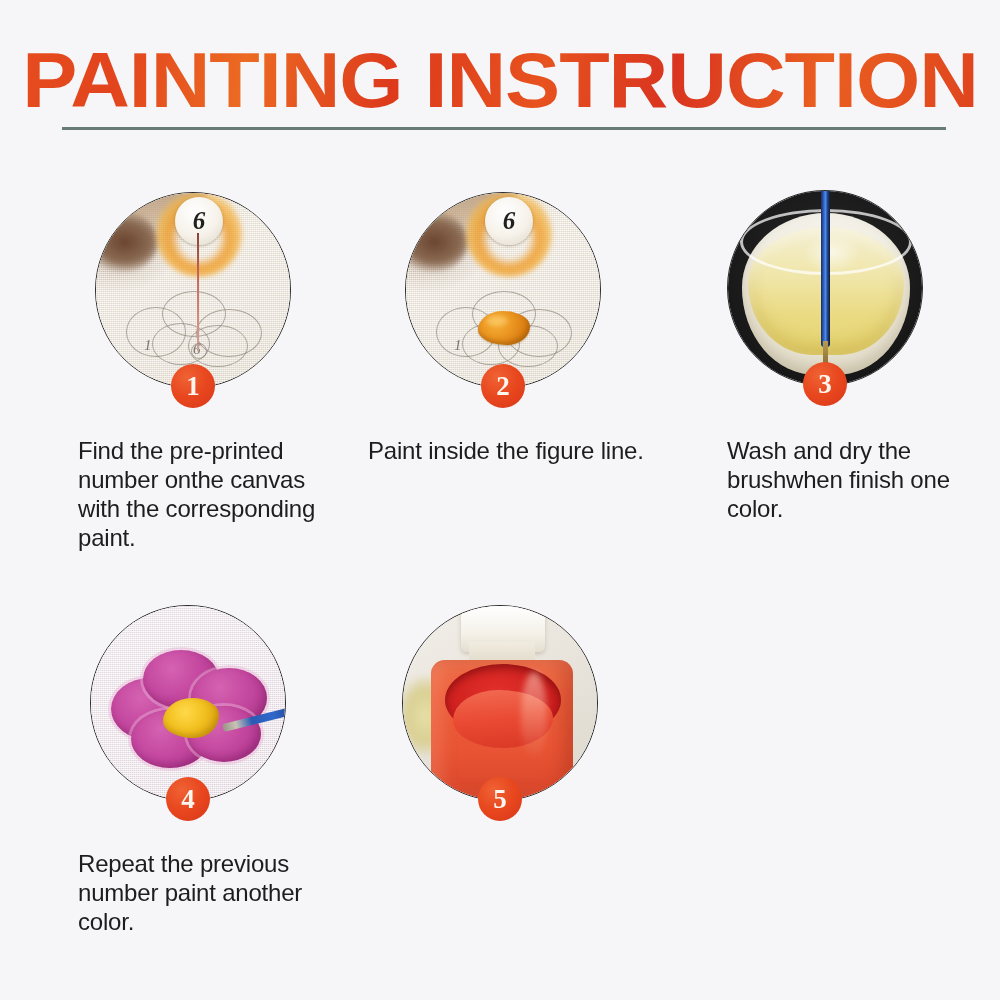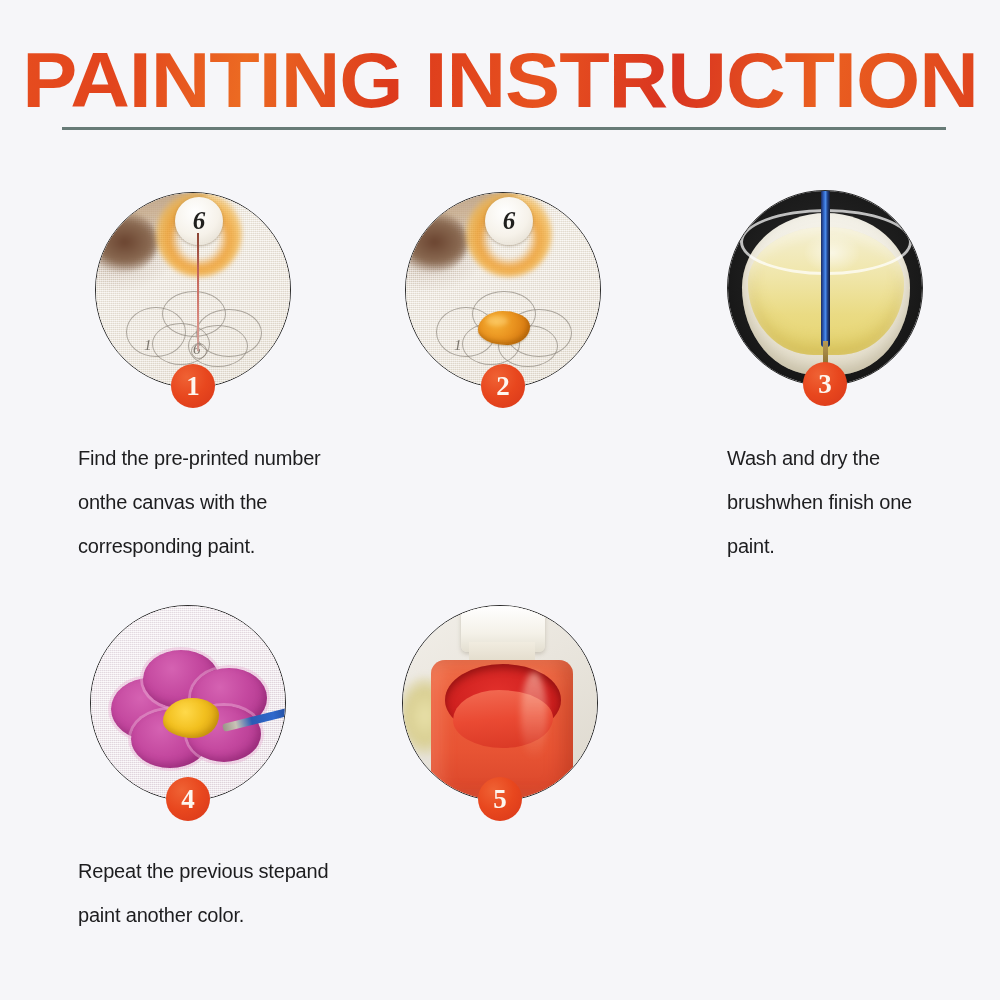--- a/index.html
+++ b/index.html
@@ -90,22 +90,22 @@
     font-weight: bold;
     font-size: 27px;
     line-height: 44px;
     text-align: center;
     left: 76px;
     top: 172px;
     z-index: 5;
   }
   .caption {
     font-family: "Liberation Sans", sans-serif;
-    font-size: 20px;
-    line-height: 44px;
+    font-size: 24px;
+    line-height: 29px;
     color: #1d1d1f;
     letter-spacing: -0.2px;
     white-space: pre-line;
   }
 
   
   #step-1 { left: 95px;  top: 42px; }
   #step-2 { left: 405px; top: 42px; }
   #step-3 { left: 727px; top: 40px; }
   #step-4 { left: 90px;  top: 455px; }
@@ -451,52 +451,53 @@
         <div class="pot">
           <div class="pot-halo"></div>
           <div class="pot-lid">
             <span>6</span>
           </div>
         </div>
         <div class="paint-blob"></div>
       </div>
       <div class="badge">2</div>
     </div>
+    <div class="caption">Paint inside the figure line.</div>
   </div>
 
   <div class="step" id="step-3">
     <div class="step-photo-wrap">
       <div class="step-photo">
         <div class="cup-dark"></div>
         <div class="cup-body"></div>
         <div class="cup-water"></div>
         <div class="cup-rim"></div>
         <div class="brush"></div>
         <div class="brush-ferrule"></div>
       </div>
       <div class="badge">3</div>
     </div>
-    <div class="caption">Wash and dry the brushwhen finish one paint.</div>
+    <div class="caption">Wash and dry the brushwhen finish one color.</div>
   </div>
 
   <div class="step" id="step-4">
     <div class="step-photo-wrap">
       <div class="step-photo">
         <div class="tex-canvas"></div>
         <div class="petal p1"></div>
         <div class="petal p2"></div>
         <div class="petal p3"></div>
         <div class="petal p4"></div>
         <div class="petal p5"></div>
         <div class="flower-center"></div>
         <div class="brush-in"></div>
       </div>
       <div class="badge">4</div>
     </div>
-    <div class="caption">Repeat the previous stepand paint another color.</div>
+    <div class="caption">Repeat the previous number paint another color.</div>
   </div>
 
   <div class="step" id="step-5">
     <div class="step-photo-wrap">
       <div class="step-photo">
         <div class="pot5-bg"></div>
         <div class="pot5-blur-left"></div>
         <div class="pot5-lid"></div>
         <div class="pot5-neck"></div>
         <div class="pot5-body"></div>

